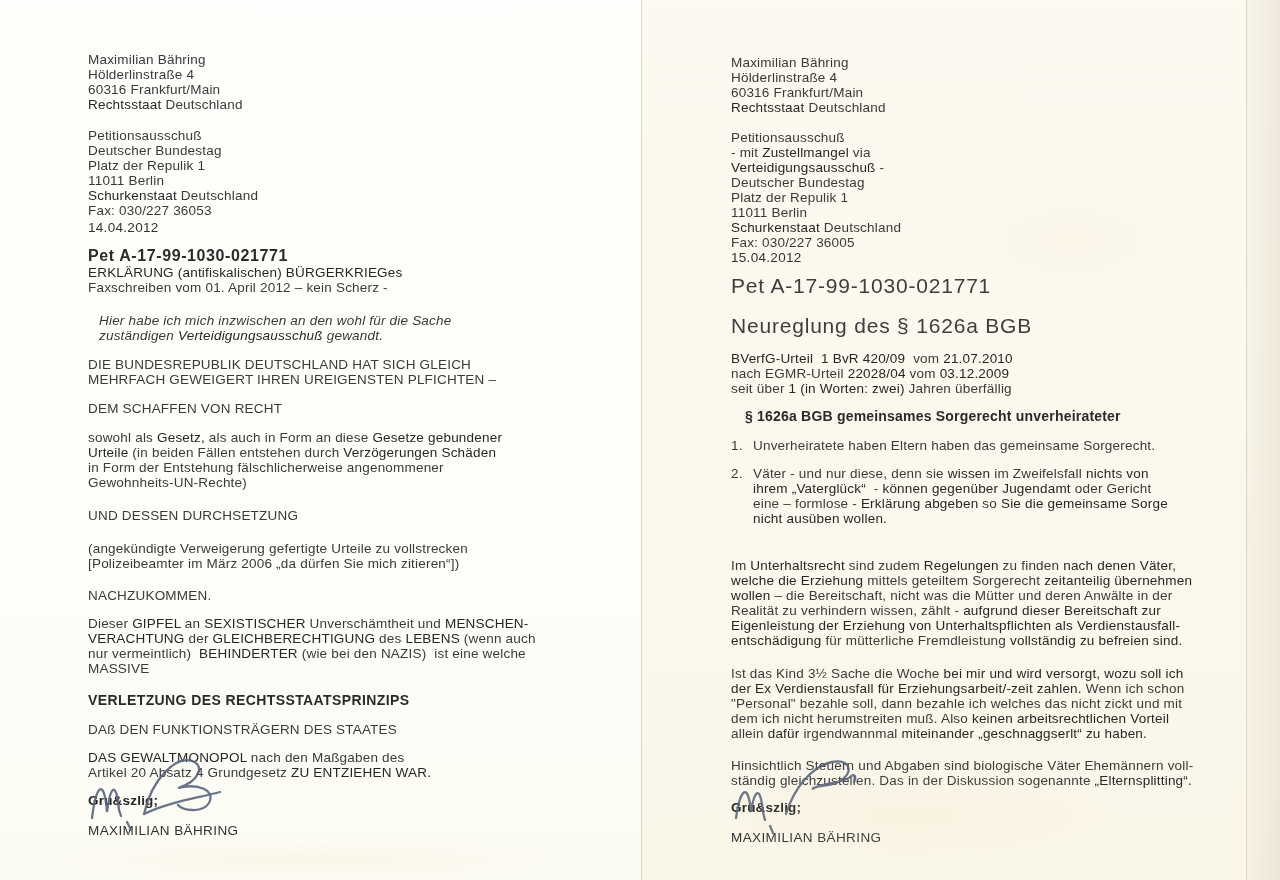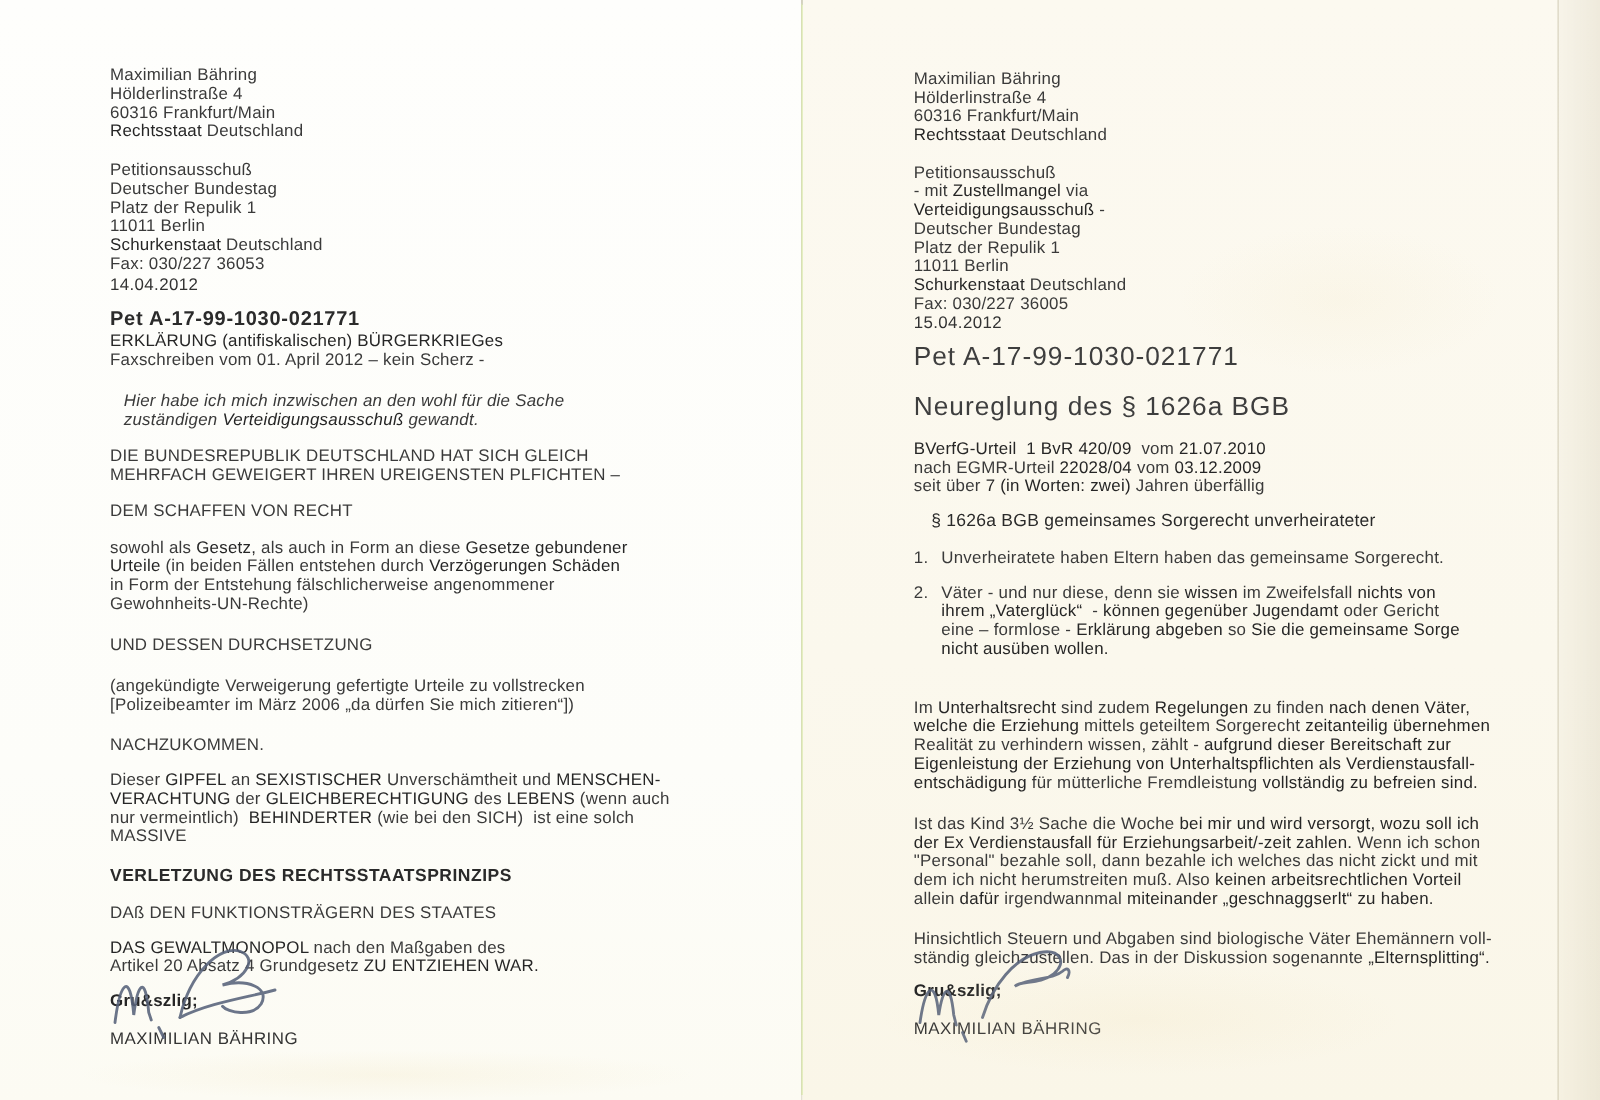--- a/index.html
+++ b/index.html
@@ -1,21 +1,21 @@
 <!DOCTYPE html>
 <html><head>
 <meta charset="utf-8">
 <style>
   html,body{margin:0;padding:0}
   body{
     width:1280px;height:880px;overflow:hidden;
     font-family:"Liberation Sans",sans-serif;
     color:#3a3a3a;background:#ffffff;
   }
-  .scan{position:relative;width:1280px;height:876px;background:#bef264}
+  .scan{position:relative;width:1280px;height:876px;background:#0ea5e9}
   
   .page{position:absolute;top:0;height:880px;box-sizing:border-box}
   .page.left{
     left:0;width:642px;
     background:linear-gradient(180deg,#fefefc 0%,#fdfdf9 70%,#fcfbf3 100%);
     border-right:1px solid #dcd7c4;
     padding:52px 0 0 88px;
   }
   .page.right{
     left:642px;width:638px;
@@ -43,21 +43,21 @@
   .i{font-style:italic}
   .mt2{margin-top:2px}.mt8{margin-top:8px}
   .mt12{margin-top:12px}.mt13{margin-top:13px}.mt14{margin-top:14px}
   .mt15{margin-top:15px}.mt16{margin-top:16px}.mt17{margin-top:17px}
   .mt18{margin-top:18px}.mt20{margin-top:32px}
   .date-line{text-align:left;font-size:13.5px;letter-spacing:.3px;color:#333}
   .refno-left{font-size:16px;font-weight:700;letter-spacing:.6px;line-height:18px;color:#2b2b2b}
   .heading-left{font-size:14px;font-weight:700;letter-spacing:.4px;line-height:20px;color:#2a2a2a}
   .intro{margin-left:11px}
   .title-lg{font-size:21px;letter-spacing:.8px;line-height:26px;color:#3e3e3e}
-  .section-h{font-size:14px;font-weight:400;letter-spacing:.2px;line-height:16px;margin-left:14px;color:#2a2a2a}
+  .section-h{font-size:14px;font-weight:700;letter-spacing:.2px;line-height:16px;margin-left:14px;color:#2a2a2a}
   .list-row{display:flex}
   .list-num{width:22px;flex:none}
   .list-body{flex:1}
   .closing{font-weight:700;color:#262626;font-size:13.5px}
   .signer{font-size:13.5px;letter-spacing:.4px;color:#333}
   .sig{position:absolute;pointer-events:none}
   .sig svg{display:block}
 </style>
 </head>
 <body>
@@ -121,21 +121,21 @@
       <div class="mt18">
           <div class="tl"><span>(angekündigte Verweigerung gefertigte Urteile zu vollstrecken</span></div>
           <div class="tl"><span>[Polizeibeamter im März 2006 „da dürfen Sie mich zitieren“])</span></div>
         </div>
       <div class="mt17">
           <div class="tl"><span>NACHZUKOMMEN.</span></div>
         </div>
       <div class="mt13">
           <div class="tl"><span>Dieser </span><span class="b">GIPFEL</span><span> an </span><span class="b">SEXISTISCHER</span><span> Unverschämtheit und </span><span class="b">MENSCHEN-</span></div>
           <div class="tl"><span class="b">VERACHTUNG</span><span> der </span><span class="b">GLEICHBERECHTIGUNG</span><span> des </span><span class="b">LEBENS</span><span> (wenn auch</span></div>
-          <div class="tl"><span>nur vermeintlich)  </span><span class="b">BEHINDERTER</span><span> (wie bei den SICH)  ist eine solch</span></div>
+          <div class="tl"><span>nur vermeintlich)  </span><span class="b">BEHINDERTER</span><span> (wie bei den NAZIS)  ist eine welche</span></div>
           <div class="tl"><span>MASSIVE</span></div>
         </div>
 
       <div class="heading-left mt14">VERLETZUNG DES RECHTSSTAATSPRINZIPS</div>
 
       <div class="mt12">
           <div class="tl"><span>DAß DEN FUNKTIONSTRÄGERN DES STAATES</span></div>
         </div>
       <div class="mt13">
           <div class="tl"><span class="b">DAS GEWALTMONOPOL</span><span> nach den Maßgaben des</span></div>
@@ -177,21 +177,21 @@
           <div class="tl"><span>Fax: 030/227 36005</span></div>
         </div>
       <div class="date-line">15.04.2012</div>
 
       <div class="title-lg mt8">Pet A-17-99-1030-021771</div>
       <div class="title-lg mt14">Neureglung des § 1626a BGB</div>
 
       <div class="mt12">
           <div class="tl"><span class="b">BVerfG-Urteil  1 BvR 420/09</span><span>  vom </span><span class="b">21.07.2010</span></div>
           <div class="tl"><span>nach EGMR-Urteil </span><span class="b">22028/04</span><span> vom </span><span class="b">03.12.2009</span></div>
-          <div class="tl"><span>seit über </span><span class="b">7 (in Worten: zwei)</span><span> Jahren überfällig</span></div>
+          <div class="tl"><span>seit über </span><span class="b">1 (in Worten: zwei)</span><span> Jahren überfällig</span></div>
         </div>
 
       <div class="section-h mt12">§ 1626a BGB gemeinsames Sorgerecht unverheirateter</div>
 
       <div class="mt14">
         <div class="list-row">
           <div class="list-num">1.</div>
           <div class="list-body">
               <div class="tl"><span>Unverheiratete haben Eltern haben das gemeinsame Sorgerecht.</span></div>
             </div>
@@ -203,20 +203,21 @@
               <div class="tl"><span class="b">ihrem „Vaterglück“</span><span>  - </span><span class="b">können gegenüber Jugendamt</span><span> oder Gericht</span></div>
               <div class="tl"><span>eine – formlose - </span><span class="b">Erklärung abgeben</span><span> so </span><span class="b">Sie die gemeinsame Sorge</span></div>
               <div class="tl"><span class="b">nicht ausüben wollen.</span></div>
             </div>
         </div>
       </div>
 
       <div class="mt20">
           <div class="tl"><span>Im </span><span class="b">Unterhaltsrecht</span><span> sind zudem </span><span class="b">Regelungen</span><span> zu finden </span><span class="b">nach denen Väter,</span></div>
           <div class="tl"><span class="b">welche die Erziehung</span><span> mittels geteiltem Sorgerecht </span><span class="b">zeitanteilig übernehmen</span></div>
+          <div class="tl"><span class="b">wollen</span><span> – die Bereitschaft, nicht was die Mütter und deren Anwälte in der</span></div>
           <div class="tl"><span>Realität zu verhindern wissen, zählt - </span><span class="b">aufgrund dieser Bereitschaft zur</span></div>
           <div class="tl"><span class="b">Eigenleistung der Erziehung von Unterhaltspflichten als Verdienstausfall-</span></div>
           <div class="tl"><span class="b">entschädigung</span><span> für mütterliche Fremdleistung </span><span class="b">vollständig zu befreien sind.</span></div>
         </div>
       <div class="mt18">
           <div class="tl"><span>Ist das Kind 3½ Sache die Woche </span><span class="b">bei mir und wird versorgt, wozu soll ich</span></div>
           <div class="tl"><span class="b">der Ex Verdienstausfall für Erziehungsarbeit/-zeit zahlen.</span><span> Wenn ich schon</span></div>
           <div class="tl"><span>"Personal" bezahle soll, dann bezahle ich welches das nicht zickt und mit</span></div>
           <div class="tl"><span>dem ich nicht herumstreiten muß. Also </span><span class="b">keinen arbeitsrechtlichen Vorteil</span></div>
           <div class="tl"><span>allein </span><span class="b">dafür</span><span> irgendwannmal </span><span class="b">miteinander „geschnaggserlt“ zu haben.</span></div>

